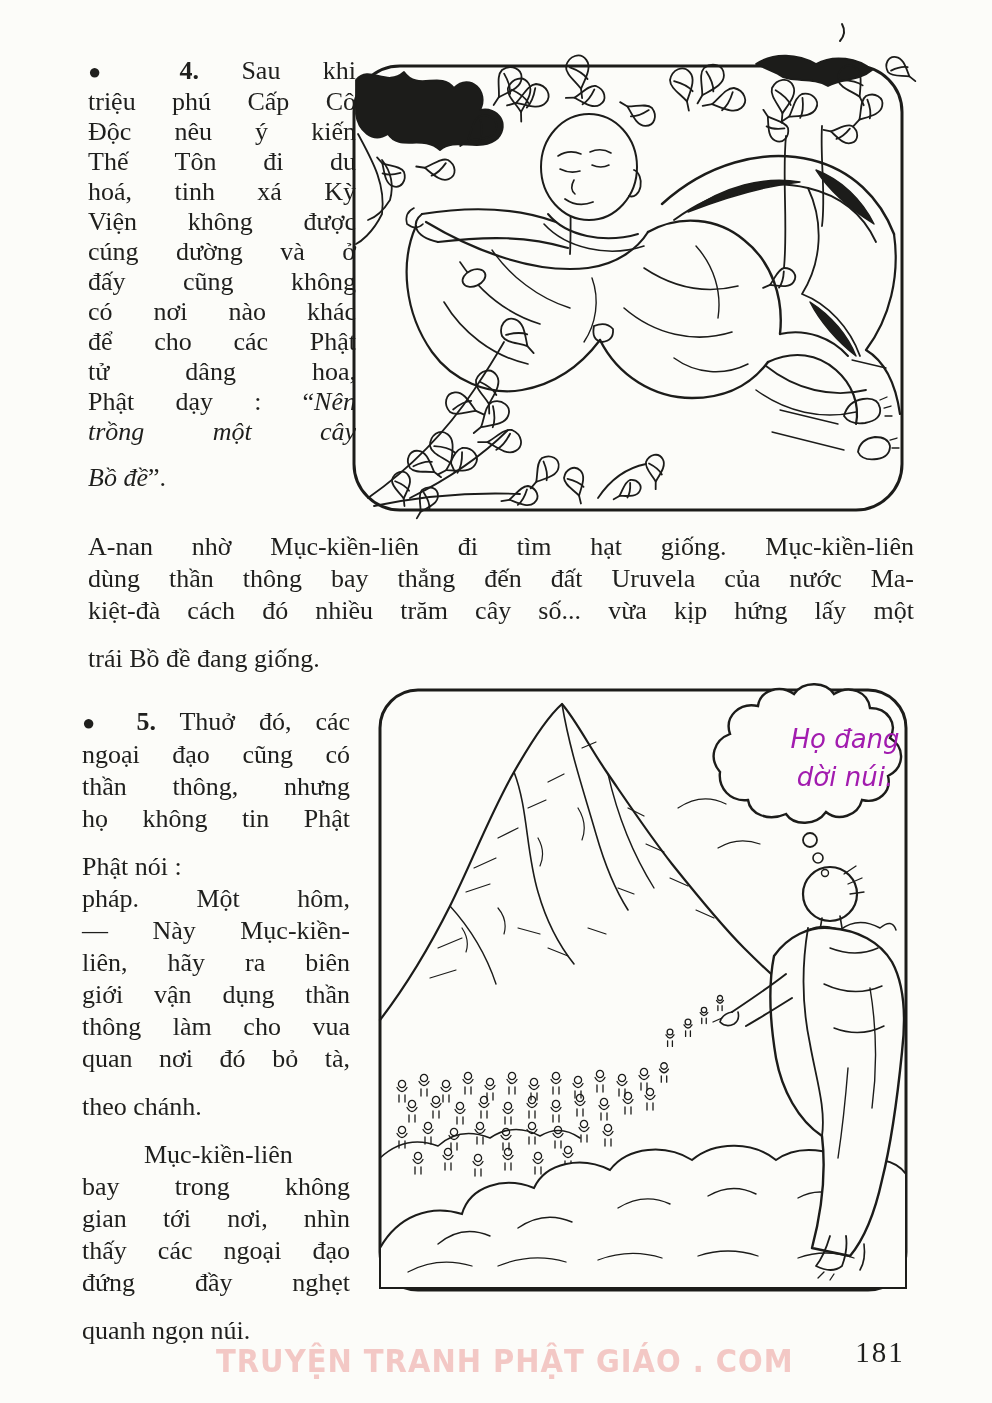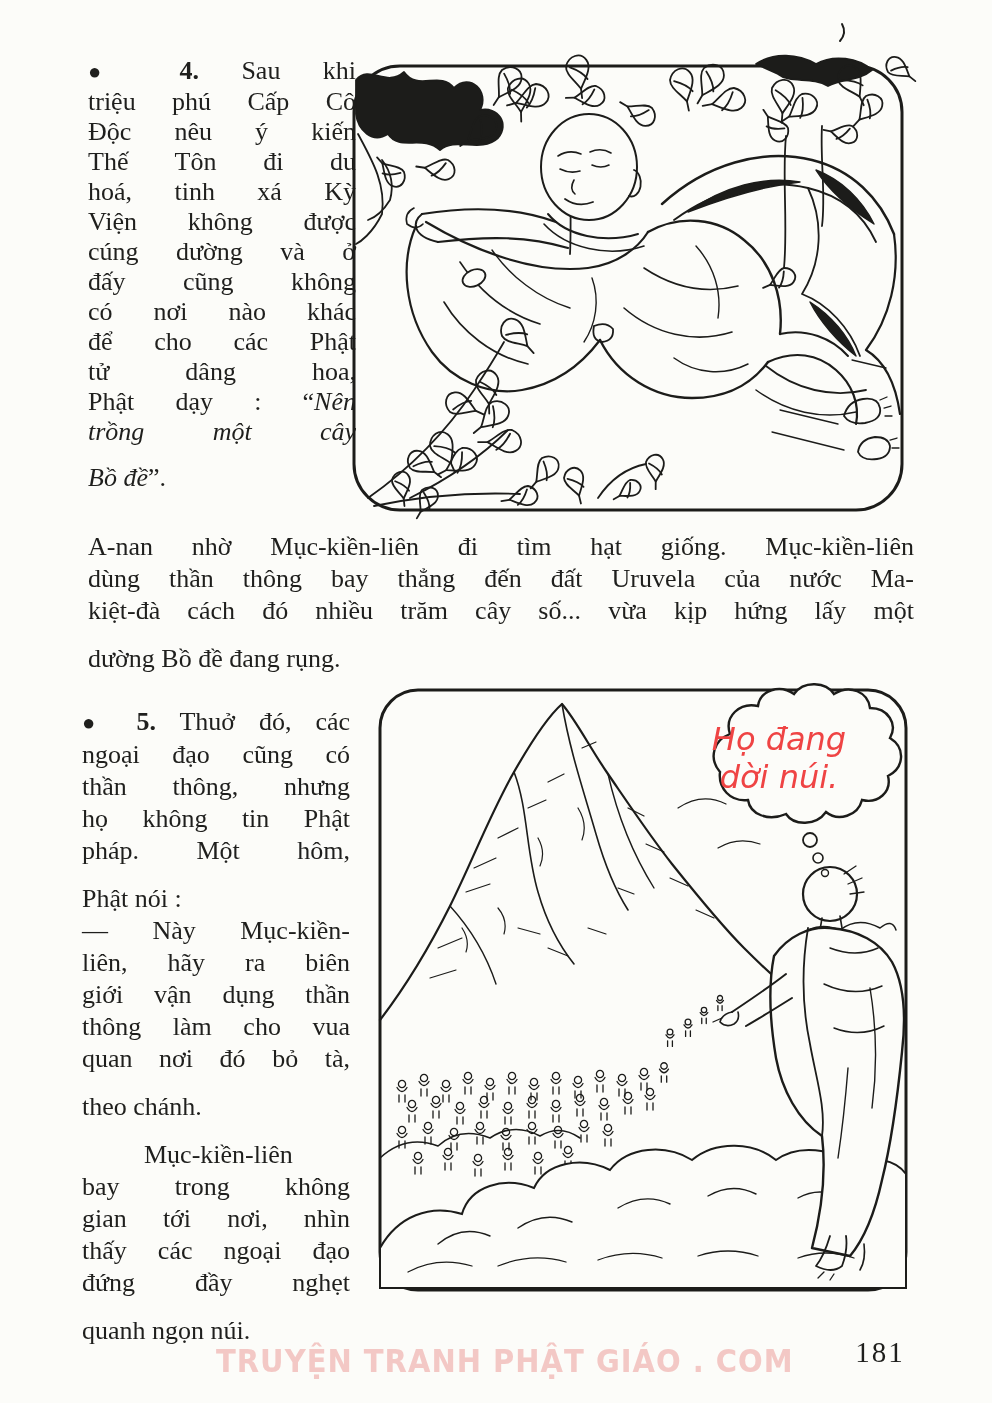--- a/index.html
+++ b/index.html
@@ -14,22 +14,22 @@
   #sec4{left:88px;top:56px;width:268px;font-size:26px;line-height:30px;}
   #para-anan{left:88px;top:531px;width:826px;font-size:26px;line-height:32px;}
   #sec5{left:82px;top:706px;width:268px;font-size:26px;line-height:32px;}
   #sec5 .p3{margin-top:12px;}
   .indent1{padding-left:62px;}
   #panel1{left:352px;top:64px;width:552px;height:448px;overflow:visible;}
   #panel2{left:378px;top:688px;width:530px;height:604px;overflow:visible;}
   svg{display:block;overflow:visible;}
   svg *{vector-effect:non-scaling-stroke;}
   .ink{stroke:#1c1c1a;fill:none;stroke-linecap:round;stroke-linejoin:round;}
-  #bubble-text{left:691px;top:720px;width:176px;text-align:center;
-     font-family:"DejaVu Sans",sans-serif;font-style:italic;font-size:32px;line-height:38px;color:#ef4444;}
+  #bubble-text{left:757px;top:720px;width:176px;text-align:center;
+     font-family:"DejaVu Sans",sans-serif;font-style:italic;font-size:26px;line-height:38px;color:#a21caf;}
   #page-number{left:840px;top:1320px;width:80px;text-align:center;font-size:29px;letter-spacing:2px;margin-top:16px;}
   #watermark{left:216px;top:1344px;width:548px;text-align:center;white-space:nowrap;
      font-family:"DejaVu Sans",sans-serif;font-weight:bold;font-size:29px;letter-spacing:1px;
      color:#f3c8c5;transform:scaleY(1.08);}
 </style>
 </head>
 <body>
 
 <div id="page">
 
@@ -168,31 +168,31 @@
       <use href="#leaf" transform="translate(40,416) rotate(-24) scale(0.8)"></use>
       <use href="#leaf" transform="translate(294,398) rotate(-18) scale(0.8)"></use>
       <use href="#leaf" transform="translate(278,416) rotate(42) scale(0.7)"></use>
     </g>
   </svg>
 
   <div id="para-anan" class="abs">
     <div class="line">A-nan nhờ Mục-kiền-liên đi tìm hạt giống. Mục-kiền-liên</div>
     <div class="line">dùng thần thông bay thẳng đến đất Uruvela của nước Ma-</div>
     <div class="line">kiệt-đà cách đó nhiều trăm cây số... vừa kịp hứng lấy một</div>
-    <div class="line last">dường Bồ đề đang rụng.</div>
+    <div class="line last">trái Bồ đề đang giống.</div>
   </div>
 
   <div id="sec5" class="abs">
     <div class="p1">
       <div class="line"><span class="bullet">●</span> <span class="num">5.</span> <span>Thuở đó, các</span></div>
       <div class="line">ngoại đạo cũng có</div>
       <div class="line">thần thông, nhưng</div>
       <div class="line">họ không tin Phật</div>
+      <div class="line last">Phật nói :</div>
       <div class="line">pháp. Một hôm,</div>
-      <div class="line last">Phật nói :</div>
     </div>
     <div class="p2">
       <div class="line">— Này Mục-kiền-</div>
       <div class="line">liên, hãy ra biên</div>
       <div class="line">giới vận dụng thần</div>
       <div class="line">thông làm cho vua</div>
       <div class="line">quan nơi đó bỏ tà,</div>
       <div class="line last">theo chánh.</div>
     </div>
     <div class="p3">

